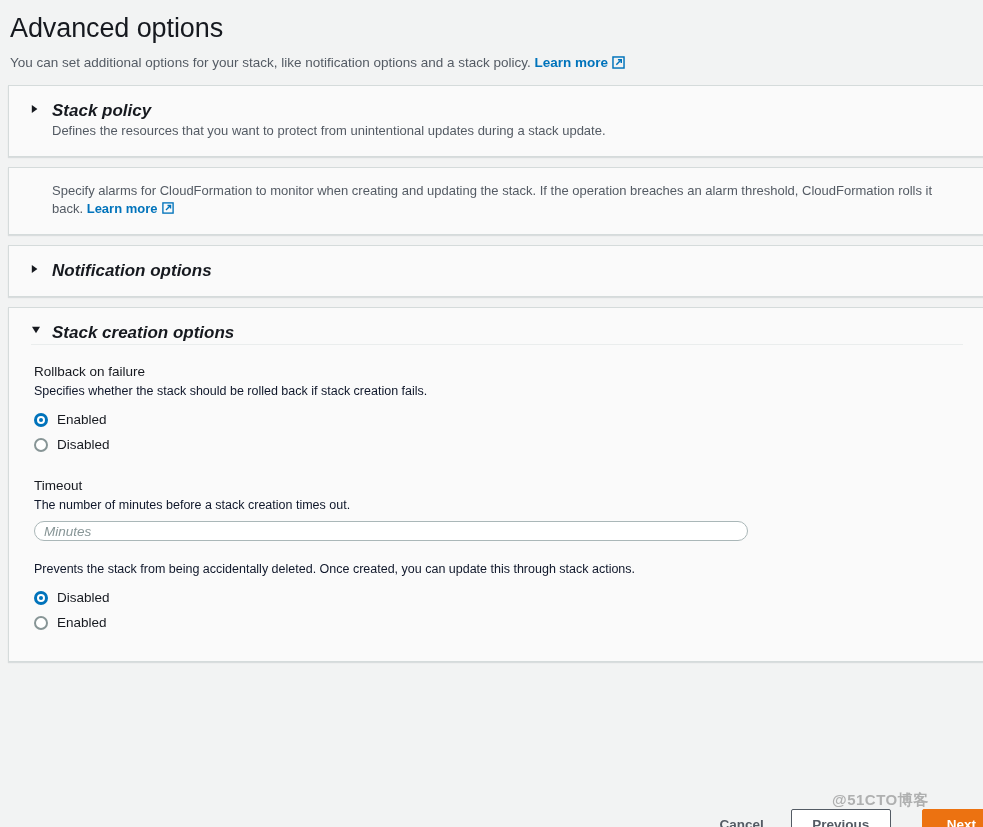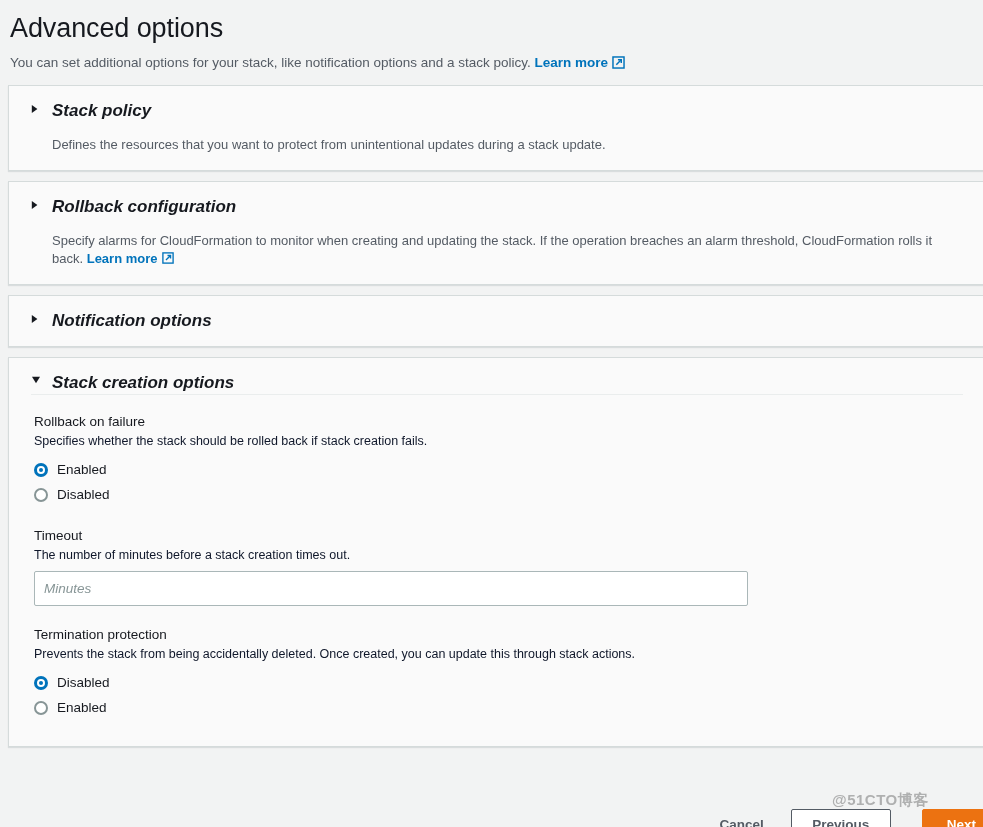--- a/index.html
+++ b/index.html
@@ -80,21 +80,21 @@
     font-size: 17px;
     font-weight: 700;
     color: #16191f;
     line-height: 22px;
     margin: 0;
   }
   .panel-desc {
     font-size: 13px;
     color: #545b64;
     line-height: 18px;
-    margin: 14px 0 0 21px;
+    margin: 0 0 0 21px;
     max-width: 940px;
   }
 
   
   .panel-body {
     border-top: 1px solid #eaeded;
     padding: 18px 0 6px 3px;
   }
   .field { margin-bottom: 20px; }
   .field:last-child { margin-bottom: 4px; }
@@ -143,28 +143,28 @@
   .radio-label {
     font-size: 13.5px;
     color: #16191f;
     line-height: 18px;
   }
 
   
   .text-input {
     display: block;
     width: 714px;
-    height: 35px;
+    height: 20px;
     padding: 4px 9px;
     font-family: "Liberation Sans", sans-serif;
     font-size: 13.5px;
     color: #16191f;
     background: #fff;
     border: 1px solid #aab7b8;
-    border-radius: 2px;
+    border-radius: 12px;
     outline: none;
   }
   .text-input::placeholder {
     color: #879596;
     font-style: italic;
   }
 
   
   .footer {
     position: absolute;
@@ -255,28 +255,20 @@
           </svg>
       </span>
       <h2 class="panel-title">Stack policy</h2>
     </div>
     <div class="panel-desc">Defines the resources that you want to protect from unintentional updates during a stack update.</div>
   </div>
 </div>
 
 <div class="panel">
   <div class="panel-inner">
-    <div class="panel-header">
-      <span class="caret">
-        <svg viewBox="0 0 10 12" width="8" height="10">
-            <path d="M1 1 L8 6 L1 11 Z" fill="#16191f"></path>
-          </svg>
-      </span>
-      <h2 class="panel-title">Rollback configuration</h2>
-    </div>
     <div class="panel-desc">
       <span>Specify alarms for CloudFormation to monitor when creating and updating the stack. If the operation breaches an alarm threshold, CloudFormation rolls it back.</span>
       <a class="link">
         <span>Learn more</span><span class="ext-icon"><svg viewBox="0 0 16 16" width="12" height="12">
               <rect x="1.2" y="1.2" width="13.6" height="13.6" fill="none" stroke="#0073bb" stroke-width="1.8"></rect>
               <path d="M5.3 10.7 L10.7 5.3" stroke="#0073bb" stroke-width="1.8" fill="none"></path>
               <path d="M7.3 4.6 H11.4 V8.7" stroke="#0073bb" stroke-width="1.8" fill="none"></path>
             </svg></span>
       </a>
     </div>
@@ -322,21 +314,20 @@
         </div>
       </div>
 
       <div class="field">
         <div class="field-label">Timeout</div>
         <div class="field-hint">The number of minutes before a stack creation times out.</div>
         <input class="text-input" type="text" placeholder="Minutes" style="">
       </div>
 
       <div class="field">
-        <div class="field-label">Termination protection</div>
         <div class="field-hint">Prevents the stack from being accidentally deleted. Once created, you can update this through stack actions.</div>
         <div class="radio-row">
           <span class="radio checked"></span>
           <span class="radio-label">Disabled</span>
         </div>
         <div class="radio-row">
           <span class="radio"></span>
           <span class="radio-label">Enabled</span>
         </div>
       </div>

